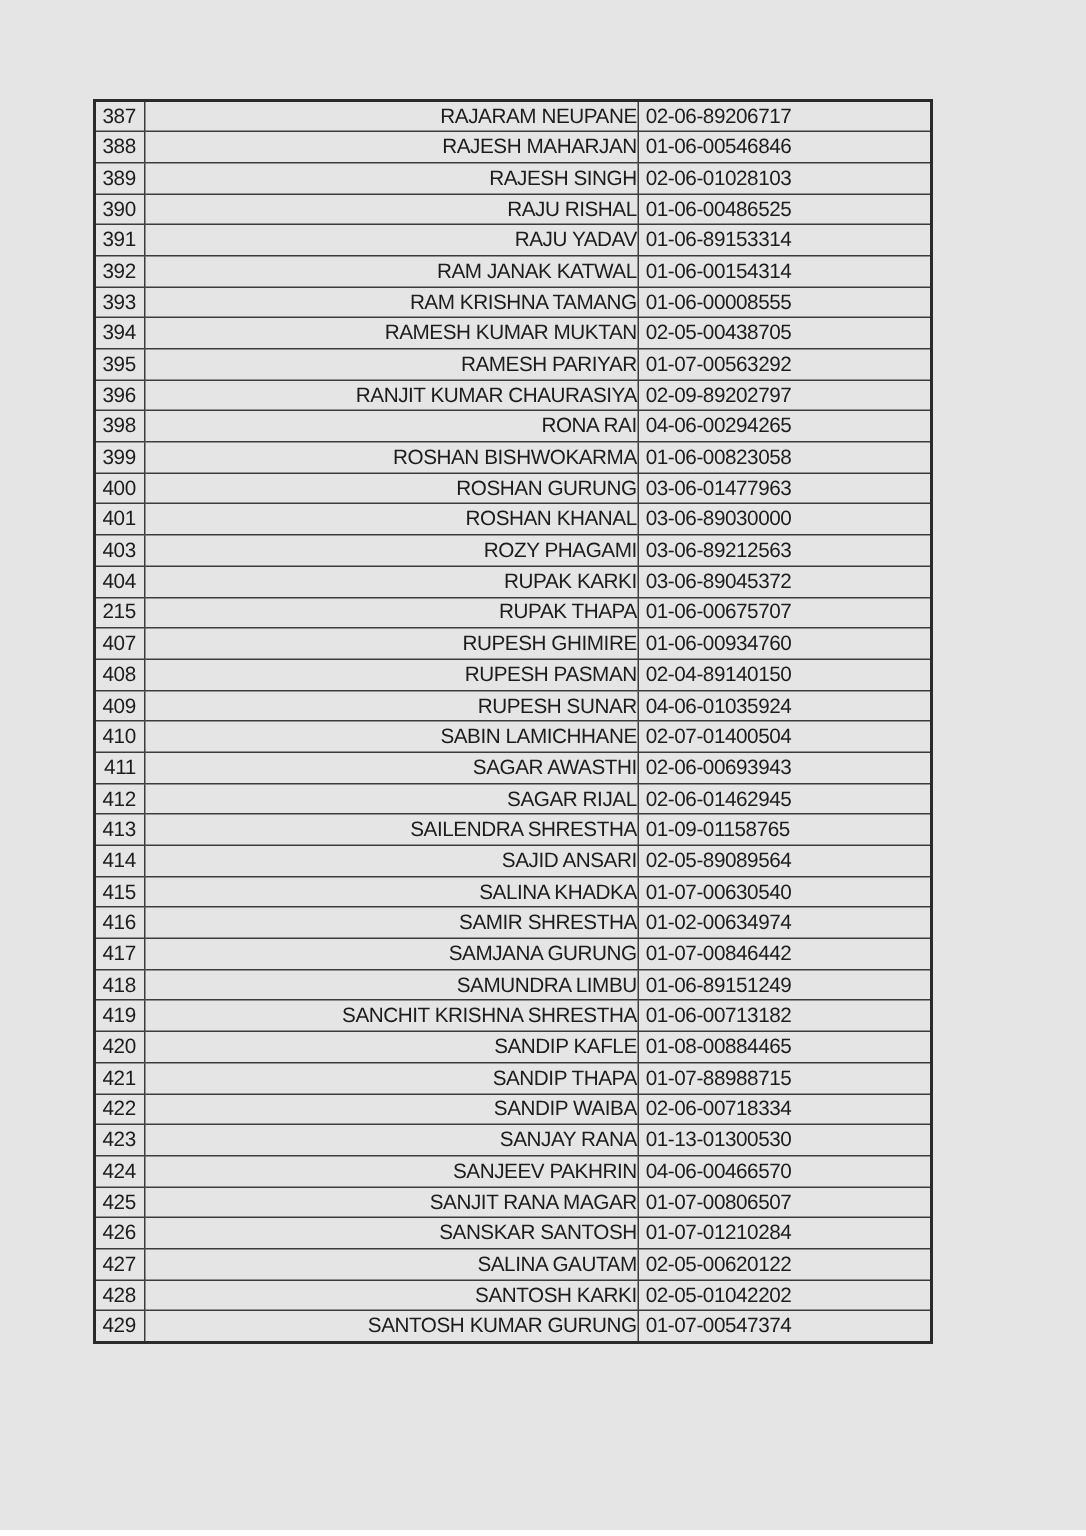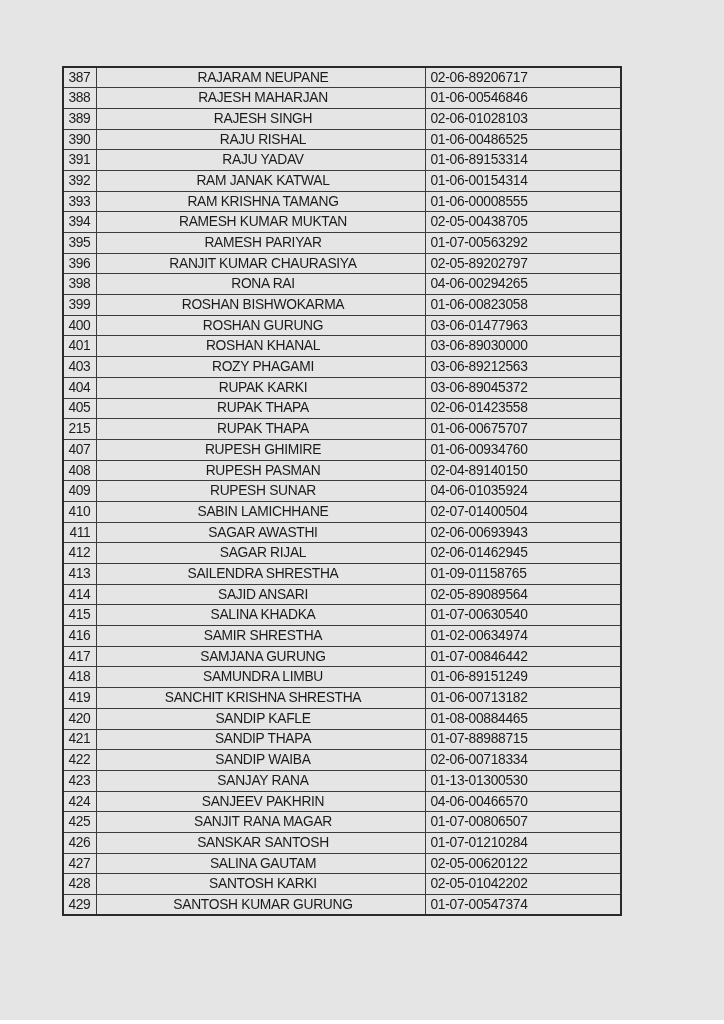--- a/index.html
+++ b/index.html
@@ -33,21 +33,21 @@
     white-space: nowrap;
     overflow: hidden;
     vertical-align: middle;
     line-height: 1;
   }
   td.col-serial {
     text-align: right;
     padding-right: 5px;
   }
   td.col-name {
-    text-align: center;
+    text-align: right;
     padding-left: 5px;
   }
   td.col-id {
     text-align: left;
     padding-left: 5px;
   }
 </style>
 </head>
 <body>
 
@@ -100,21 +100,21 @@
           <td class="col-id">02-05-00438705</td>
         </tr>
         <tr>
           <td class="col-serial">395</td>
           <td class="col-name">RAMESH PARIYAR</td>
           <td class="col-id">01-07-00563292</td>
         </tr>
         <tr>
           <td class="col-serial">396</td>
           <td class="col-name">RANJIT KUMAR CHAURASIYA</td>
-          <td class="col-id">02-05-89202797</td>
+          <td class="col-id">02-09-89202797</td>
         </tr>
         <tr>
           <td class="col-serial">398</td>
           <td class="col-name">RONA RAI</td>
           <td class="col-id">04-06-00294265</td>
         </tr>
         <tr>
           <td class="col-serial">399</td>
           <td class="col-name">ROSHAN BISHWOKARMA</td>
           <td class="col-id">01-06-00823058</td>
@@ -131,25 +131,20 @@
         </tr>
         <tr>
           <td class="col-serial">403</td>
           <td class="col-name">ROZY PHAGAMI</td>
           <td class="col-id">03-06-89212563</td>
         </tr>
         <tr>
           <td class="col-serial">404</td>
           <td class="col-name">RUPAK KARKI</td>
           <td class="col-id">03-06-89045372</td>
-        </tr>
-        <tr>
-          <td class="col-serial">405</td>
-          <td class="col-name">RUPAK THAPA</td>
-          <td class="col-id">02-06-01423558</td>
         </tr>
         <tr>
           <td class="col-serial">215</td>
           <td class="col-name">RUPAK THAPA</td>
           <td class="col-id">01-06-00675707</td>
         </tr>
         <tr>
           <td class="col-serial">407</td>
           <td class="col-name">RUPESH GHIMIRE</td>
           <td class="col-id">01-06-00934760</td>

